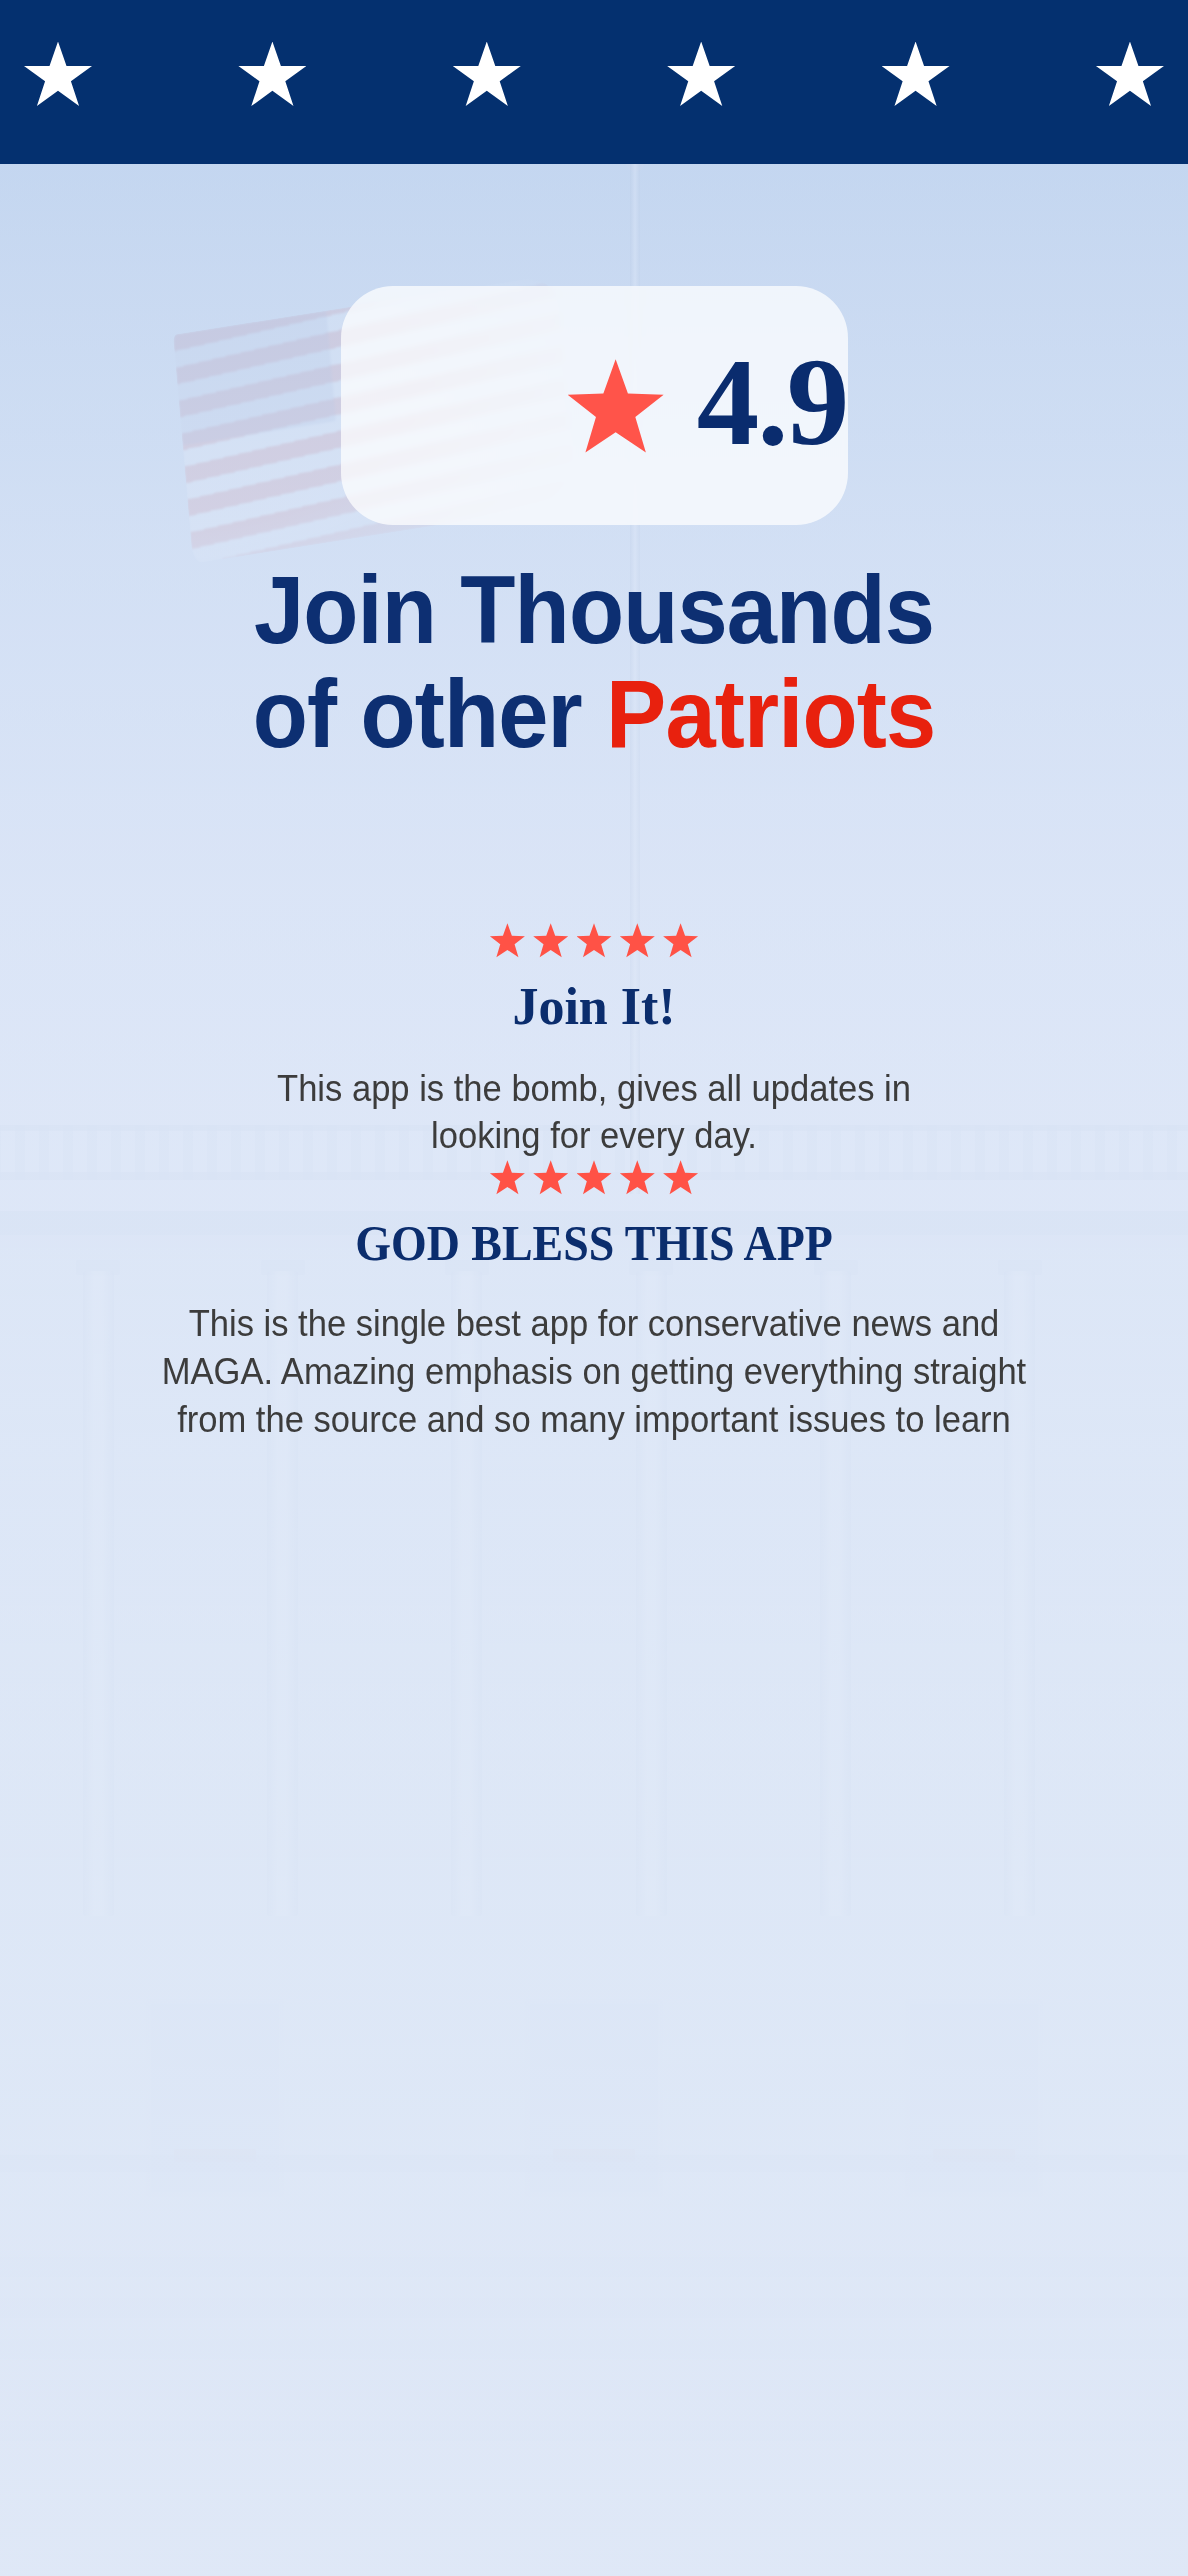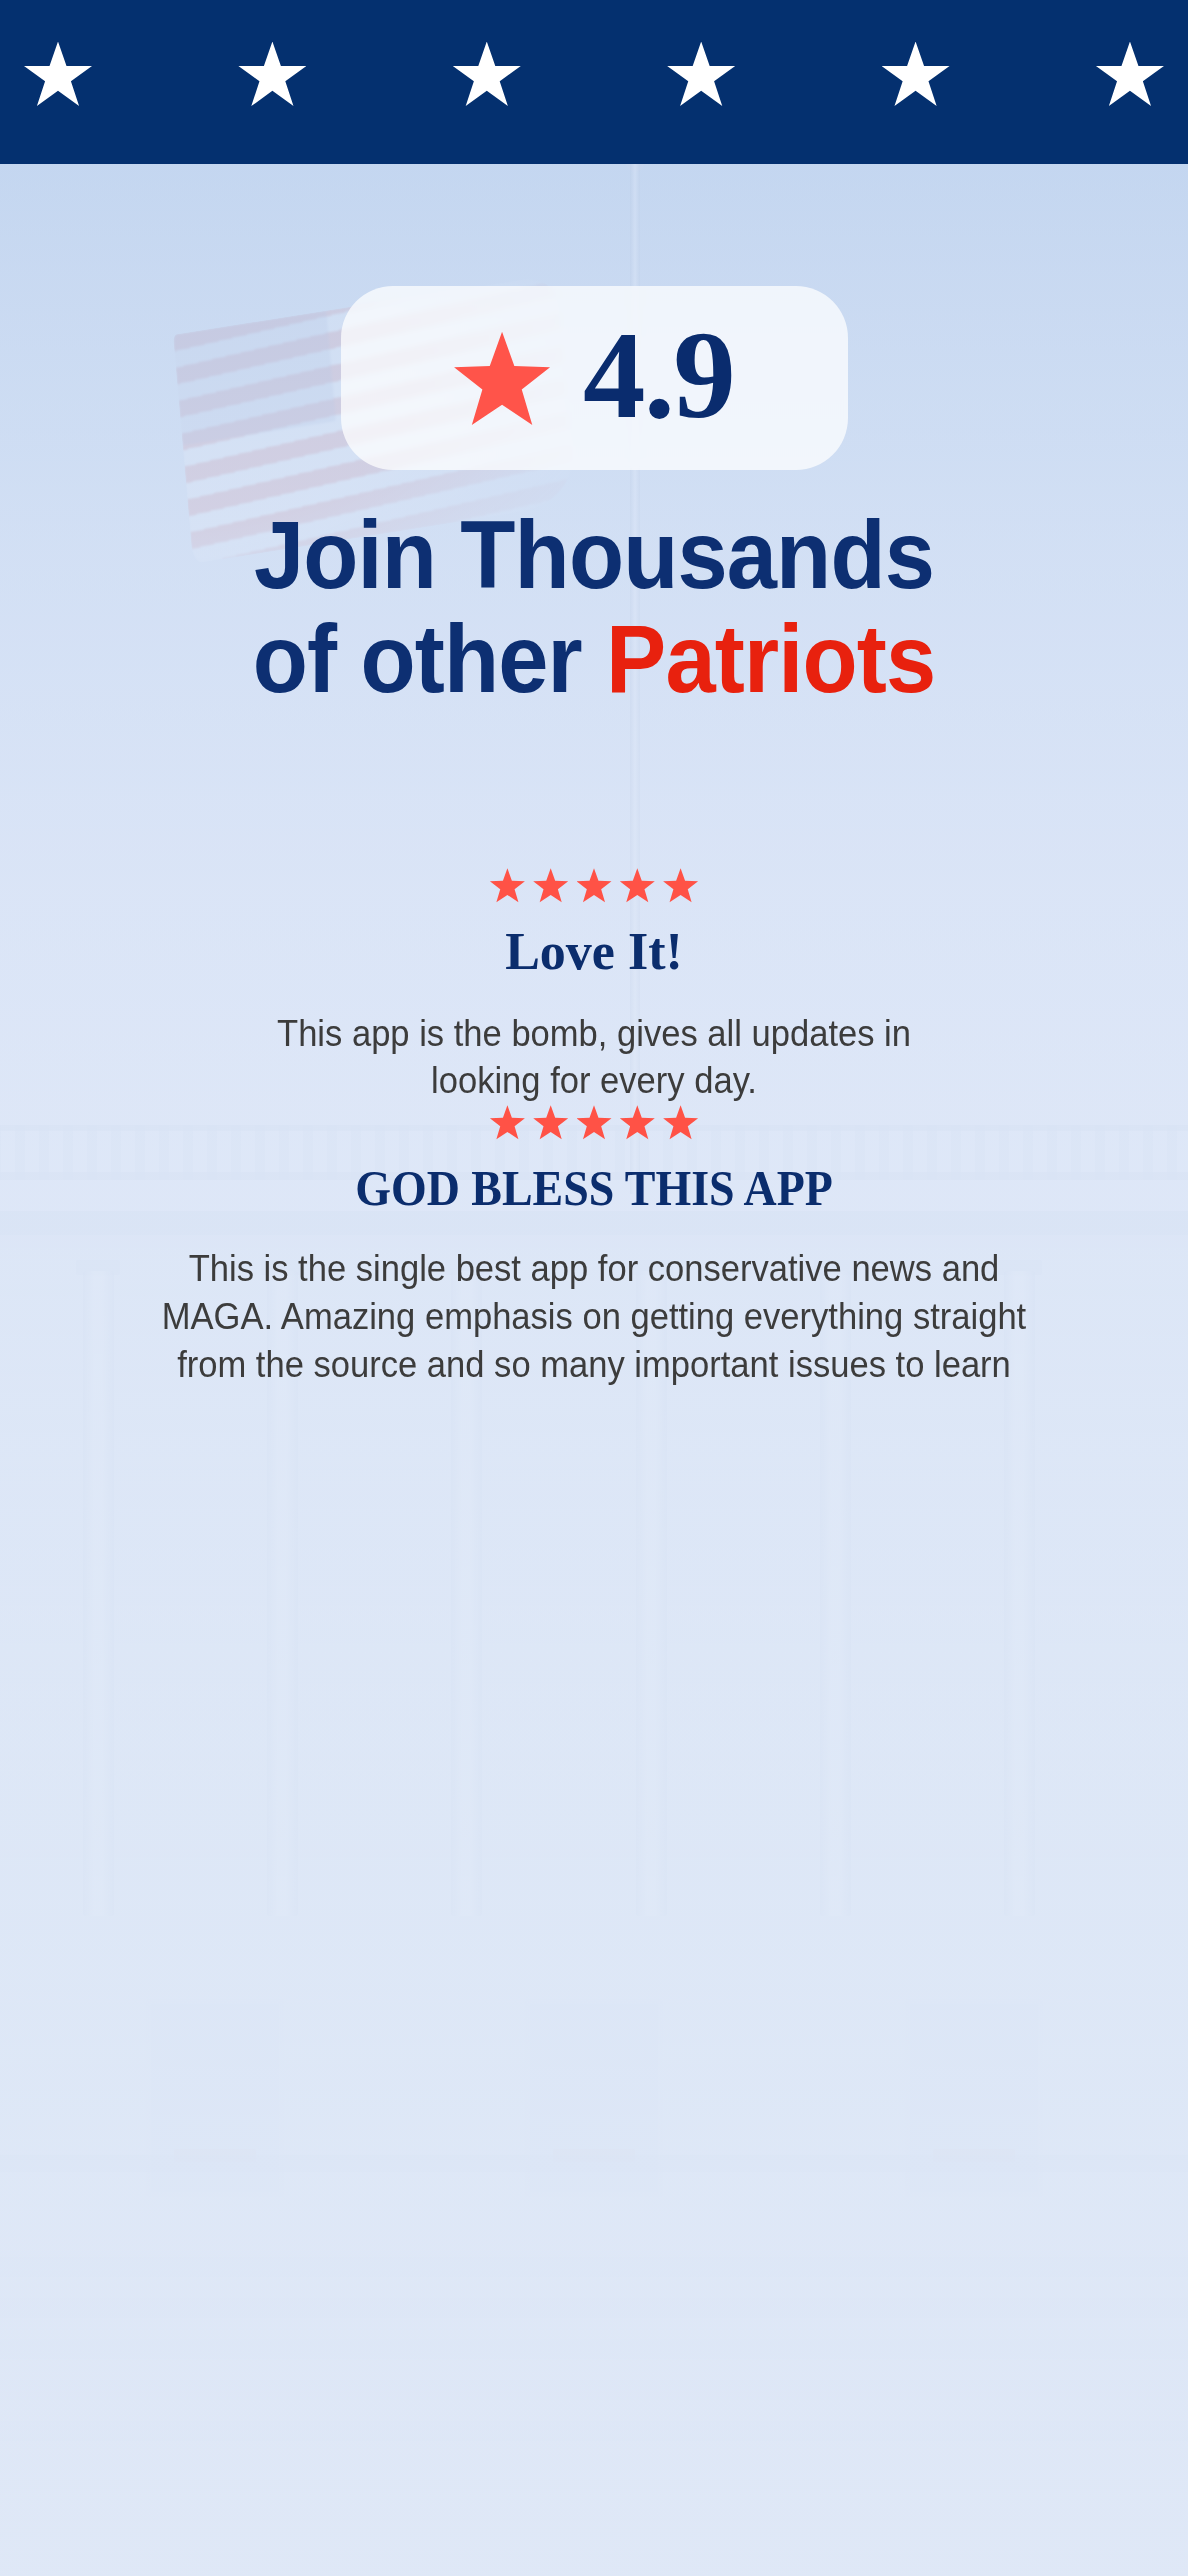--- a/index.html
+++ b/index.html
@@ -195,27 +195,27 @@
     margin-top:-13px;
   }
 
   
   .badge-wrap{
     display:flex;
     justify-content:center;
     margin-top:122px;
   }
   .rating-badge{
-    width:507px; height:184px;
+    width:507px; height:239px;
     border-radius:52px;
     background:rgba(255,255,255,.72);
     backdrop-filter:blur(2.8px);
     display:flex;
     align-items:center;
-    justify-content:center;
+    justify-content:flex-end;
     gap:33px;
   }
   .badge-star{
     width:96px; height:96px;
     background:#ff544a;
     clip-path:polygon(50% 0%, 62.8% 35.5%, 100% 37%, 70.5% 60%, 81.5% 97%, 50% 76%, 18.5% 97%, 29.5% 60%, 0% 37%, 37.2% 35.5%);
     margin-top:3.7px;
     flex:0 0 auto;
   }
   .badge-score{
@@ -360,21 +360,21 @@
 
 
     <div class="review r2">
       <div class="review-stars">
         <span class="rev-star"></span>
         <span class="rev-star"></span>
         <span class="rev-star"></span>
         <span class="rev-star"></span>
         <span class="rev-star"></span>
       </div>
-      <div class="review-title wide">Love It!</div>
+      <div class="review-title wide">Join It!</div>
       <div class="review-body" style="max-width:700px;">This app is the bomb, gives all updates in looking for every day.</div>
     </div>
 
     <div class="review r3">
       <div class="review-stars">
         <span class="rev-star"></span>
         <span class="rev-star"></span>
         <span class="rev-star"></span>
         <span class="rev-star"></span>
         <span class="rev-star"></span>

